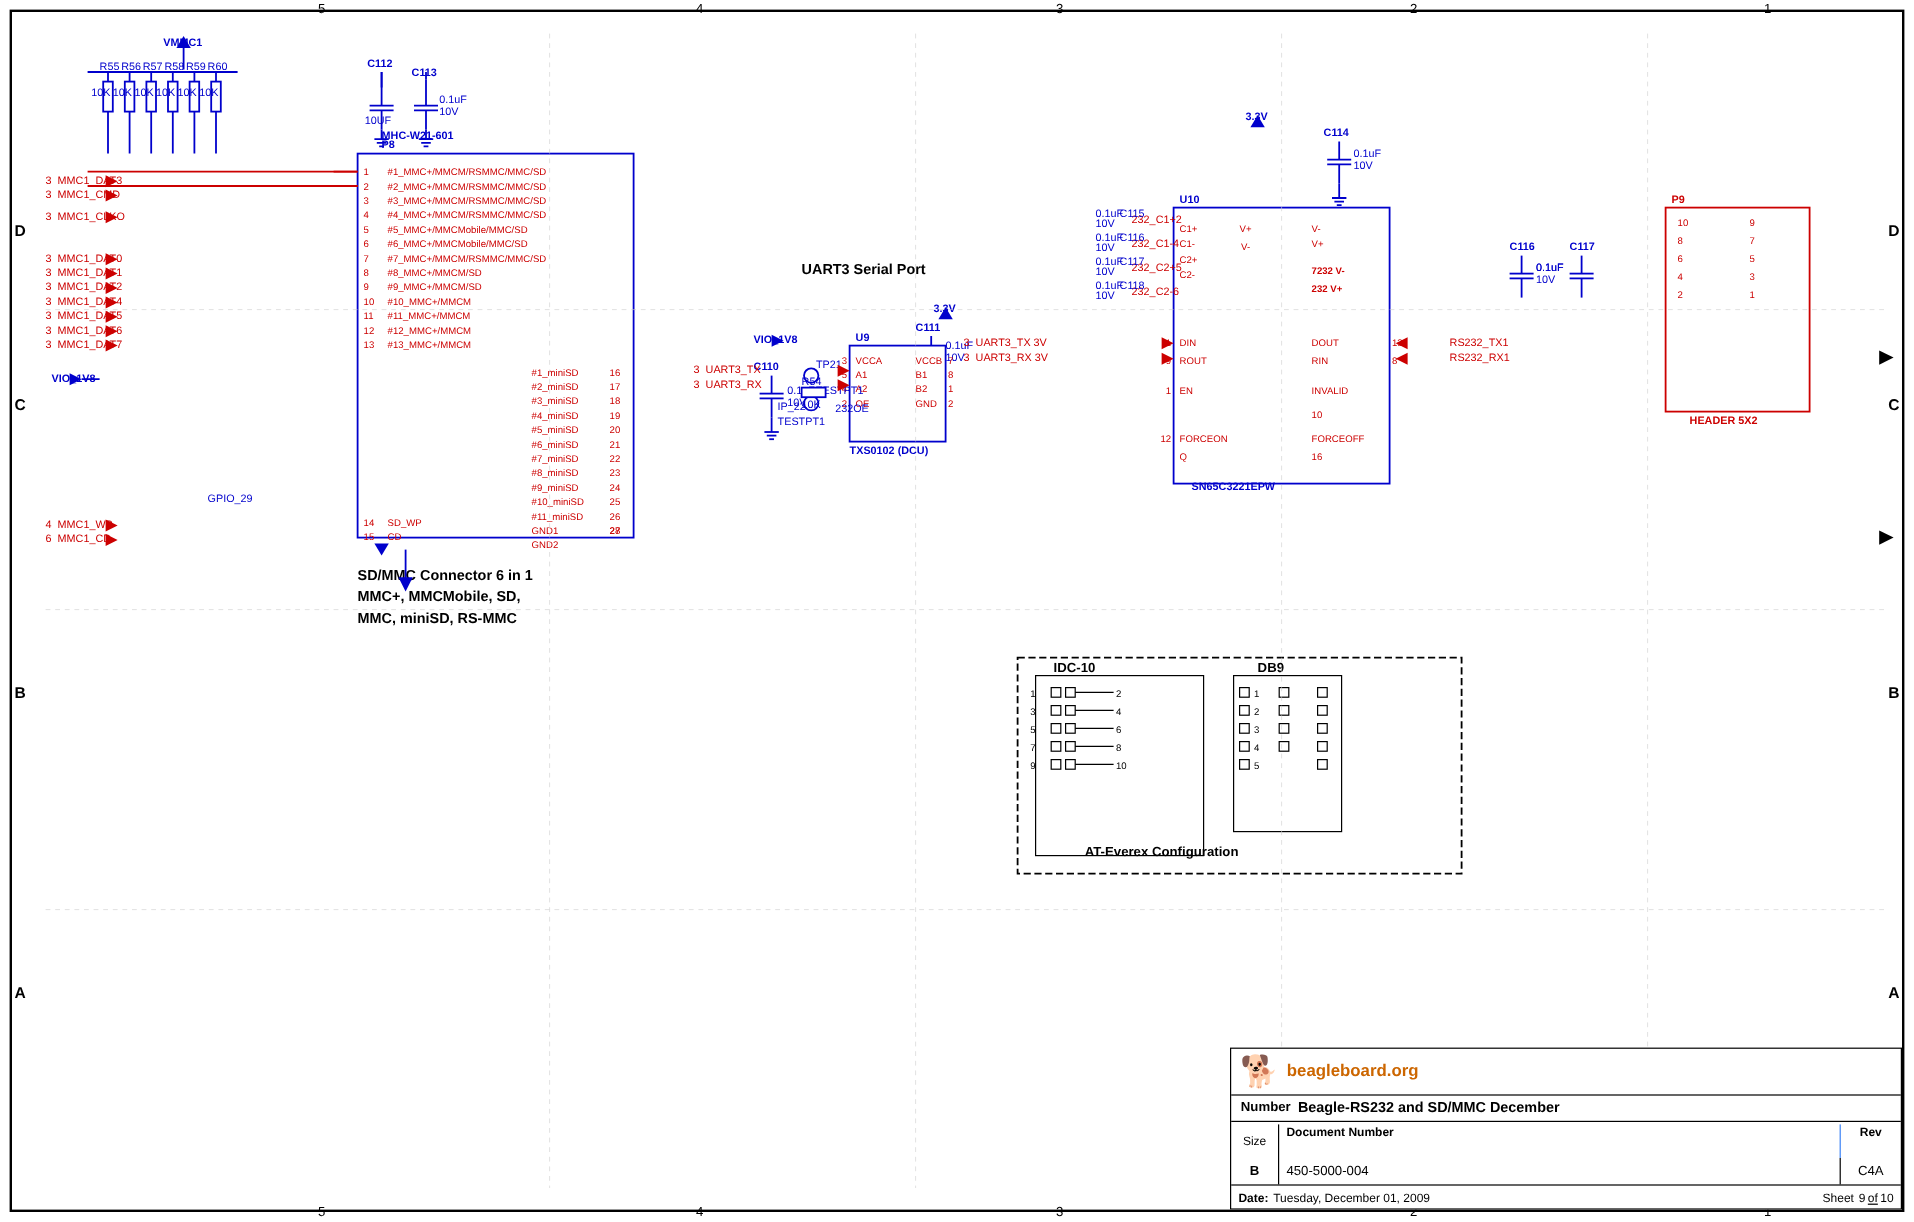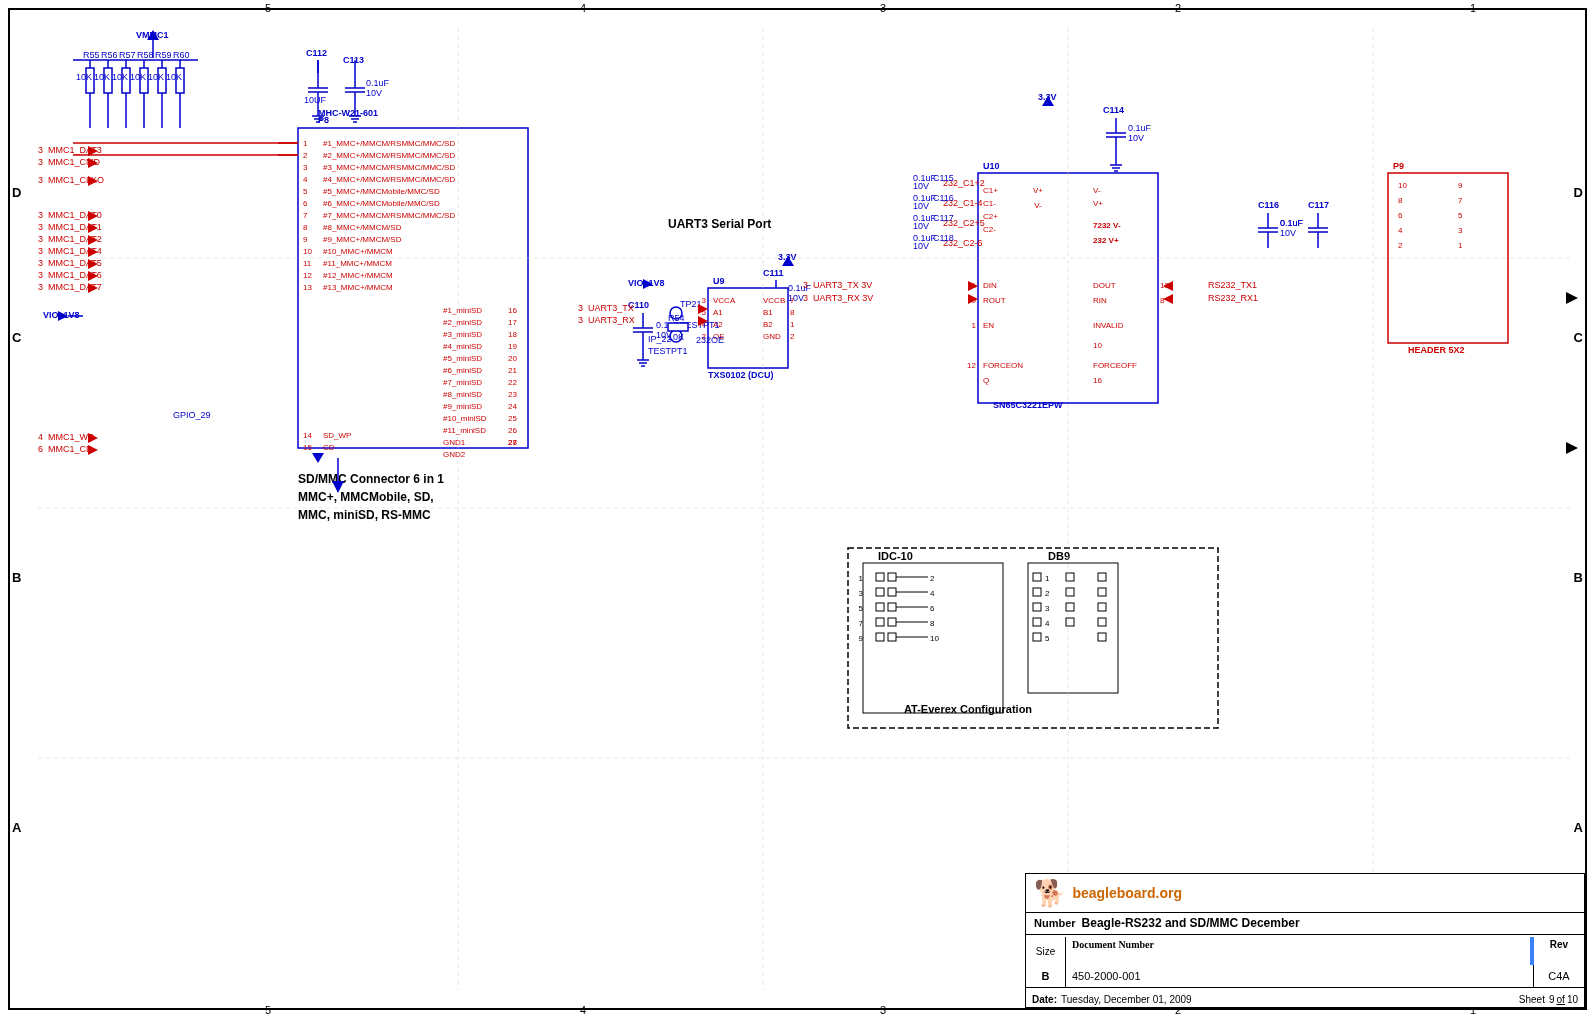--- a/index.html
+++ b/index.html
@@ -610,34 +610,34 @@
       <span style="font-weight:bold; min-width:35px;">Number</span>
       <span style="font-size:12px; font-weight:bold; margin-left:6px;">Beagle-RS232 and SD/MMC December</span>
     </div>
 
     <div class="tb-inner" style="top:60px; left:0; right:0; height:1px;"></div>
 
     <div style="position:absolute; top:63px; left:0; right:0; display:flex; font-size:10px; height:28px;">
       <div style="width:40px; border-right:1px solid #000; display:flex; flex-direction:column; align-items:center; justify-content:center; padding:2px;">
         <span style="font-weight:normal;">Size</span>
       </div>
-      <div style="flex:1; border-right:4px solid #3b82f6; padding:2px 6px; display:flex; flex-direction:column;font-family:Liberation Serif, serif;">
+      <div style="flex:1; border-right:1px solid #3b82f6; padding:2px 6px; display:flex; flex-direction:column;">
         <span style="font-weight:bold;">Document Number</span>
       </div>
       <div style="width:50px; padding:2px 4px; display:flex; flex-direction:column; align-items:center;">
         <span style="font-weight:bold;">Rev</span>
       </div>
     </div>
 
     <div style="position:absolute; top:91px; left:0; right:0; display:flex; font-size:11px; height:22px;">
       <div style="width:40px; border-right:1px solid #000; display:flex; align-items:center; justify-content:center; font-weight:bold;">
         <span>B</span>
       </div>
       <div style="flex:1; border-right:1px solid #000; padding:2px 6px; display:flex; align-items:center;">
-        <span>450-2000-001</span>
+        <span>450-5000-004</span>
       </div>
       <div style="width:50px; padding:2px 4px; display:flex; align-items:center; justify-content:center; font-weight:normal;">
         <span>C4A</span>
       </div>
     </div>
 
     <div class="tb-inner" style="top:113px; left:0; right:0; height:1px;"></div>
 
     <div style="position:absolute; top:116px; left:0; right:0; display:flex; font-size:10px; height:18px; align-items:center;">
       <span style="padding-left:6px; font-weight:bold;">Date:</span>

